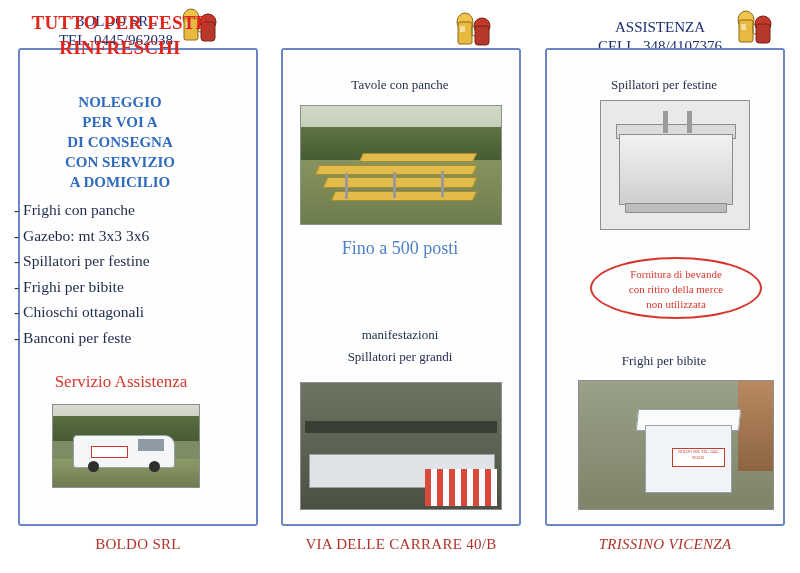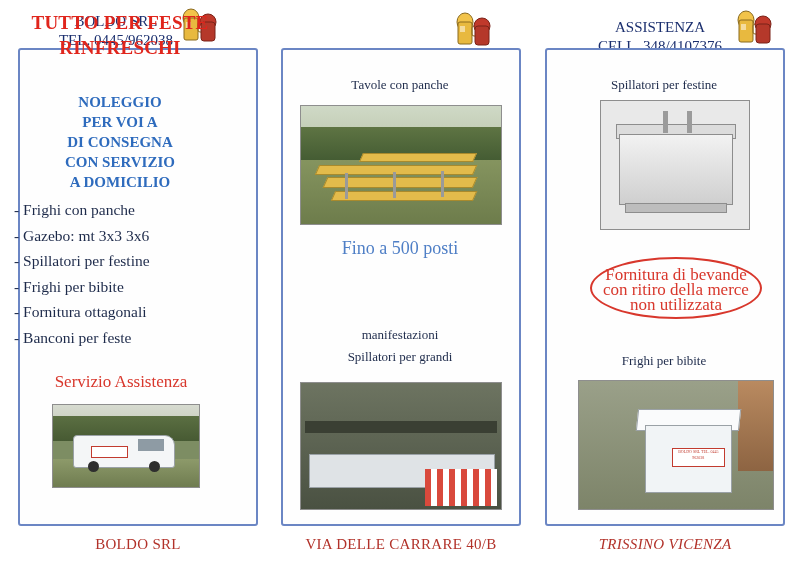--- a/index.html
+++ b/index.html
@@ -161,21 +161,21 @@
   
   .oval {
     position: absolute;
     left: 590px;
     top: 257px;
     width: 172px;
     height: 62px;
     border: 2px solid #d8372c;
     border-radius: 50%;
     color: #d8372c;
-    font-size: 17px;
+    font-size: 11px;
     line-height: 15px;
     text-align: center;
     box-sizing: border-box;
     padding-top: 8px;
   }
 
   
   .sky { position: absolute; left: 0; top: 0; width: 100%; height: 42%; background: linear-gradient(#cfd9c6, #b9c3a8); }
   .trees { position: absolute; left: 0; top: 18%; width: 100%; height: 34%; background: linear-gradient(#5e7443, #3f5730); }
   .grass { position: absolute; left: 0; top: 46%; width: 100%; height: 54%; background: linear-gradient(#85945f, #6d7c4b); }
@@ -260,21 +260,21 @@
     <div>DI CONSEGNA</div>
     <div>CON SERVIZIO</div>
     <div>A DOMICILIO</div>
   </div>
 
   <div class="bullets">
     <div>- Frighi con panche</div>
     <div>- Gazebo: mt 3x3 3x6</div>
     <div>- Spillatori per festine</div>
     <div>- Frighi per bibite</div>
-    <div>- Fornitura ottagonali</div>
+    <div>- Chioschi ottagonali</div>
     <div>- Banconi per feste</div>
   </div>
 
   <div class="serv">Servizio Assistenza</div>
 
   <div class="photo p-van">
     <div class="van-sky"></div>
     <div class="van-trees"></div>
     <div class="van-grass"></div>
     <div class="van-body"></div>

